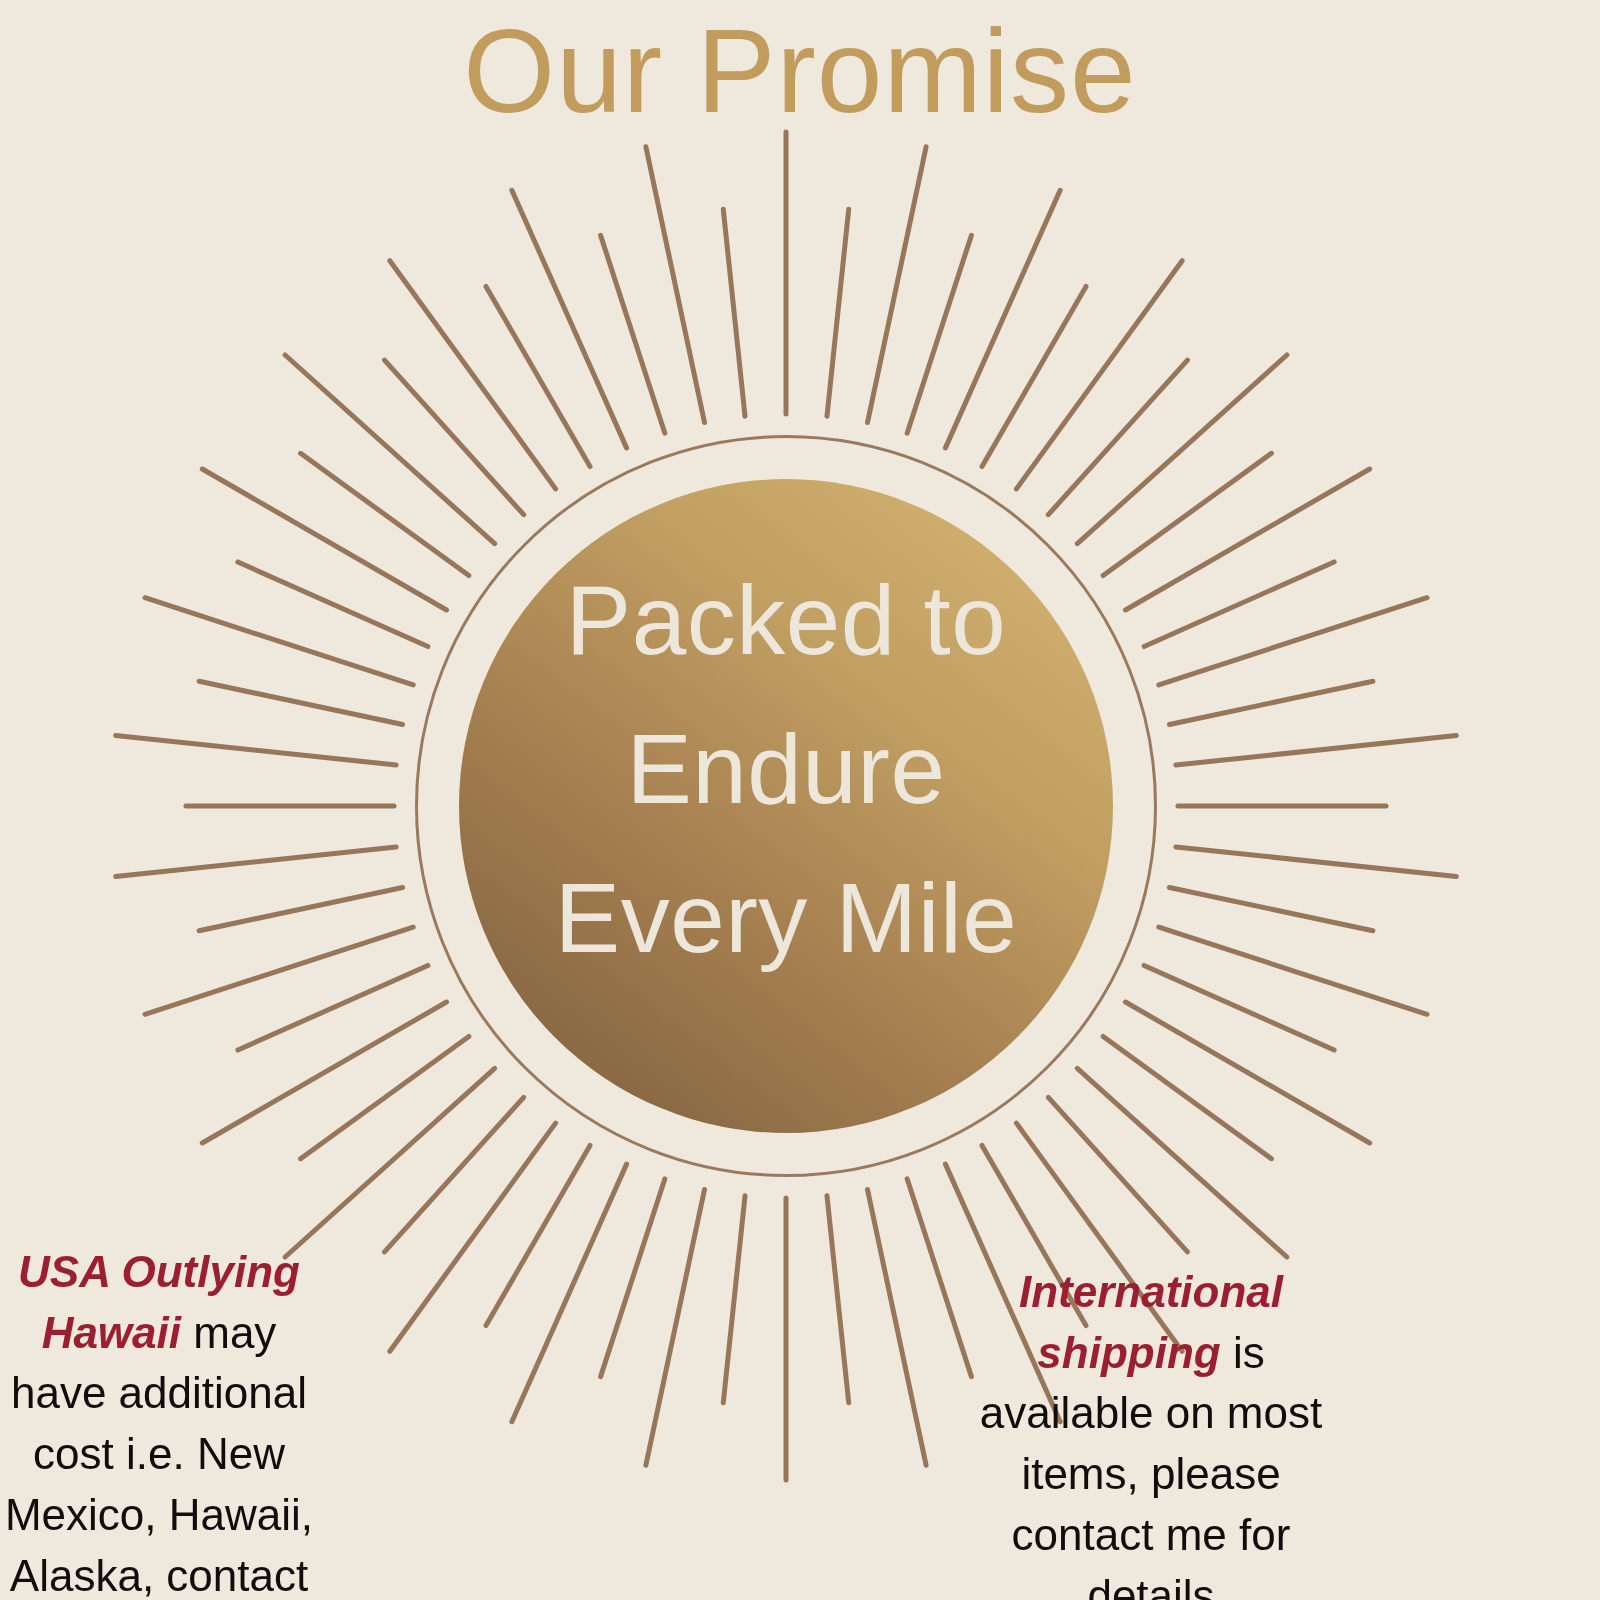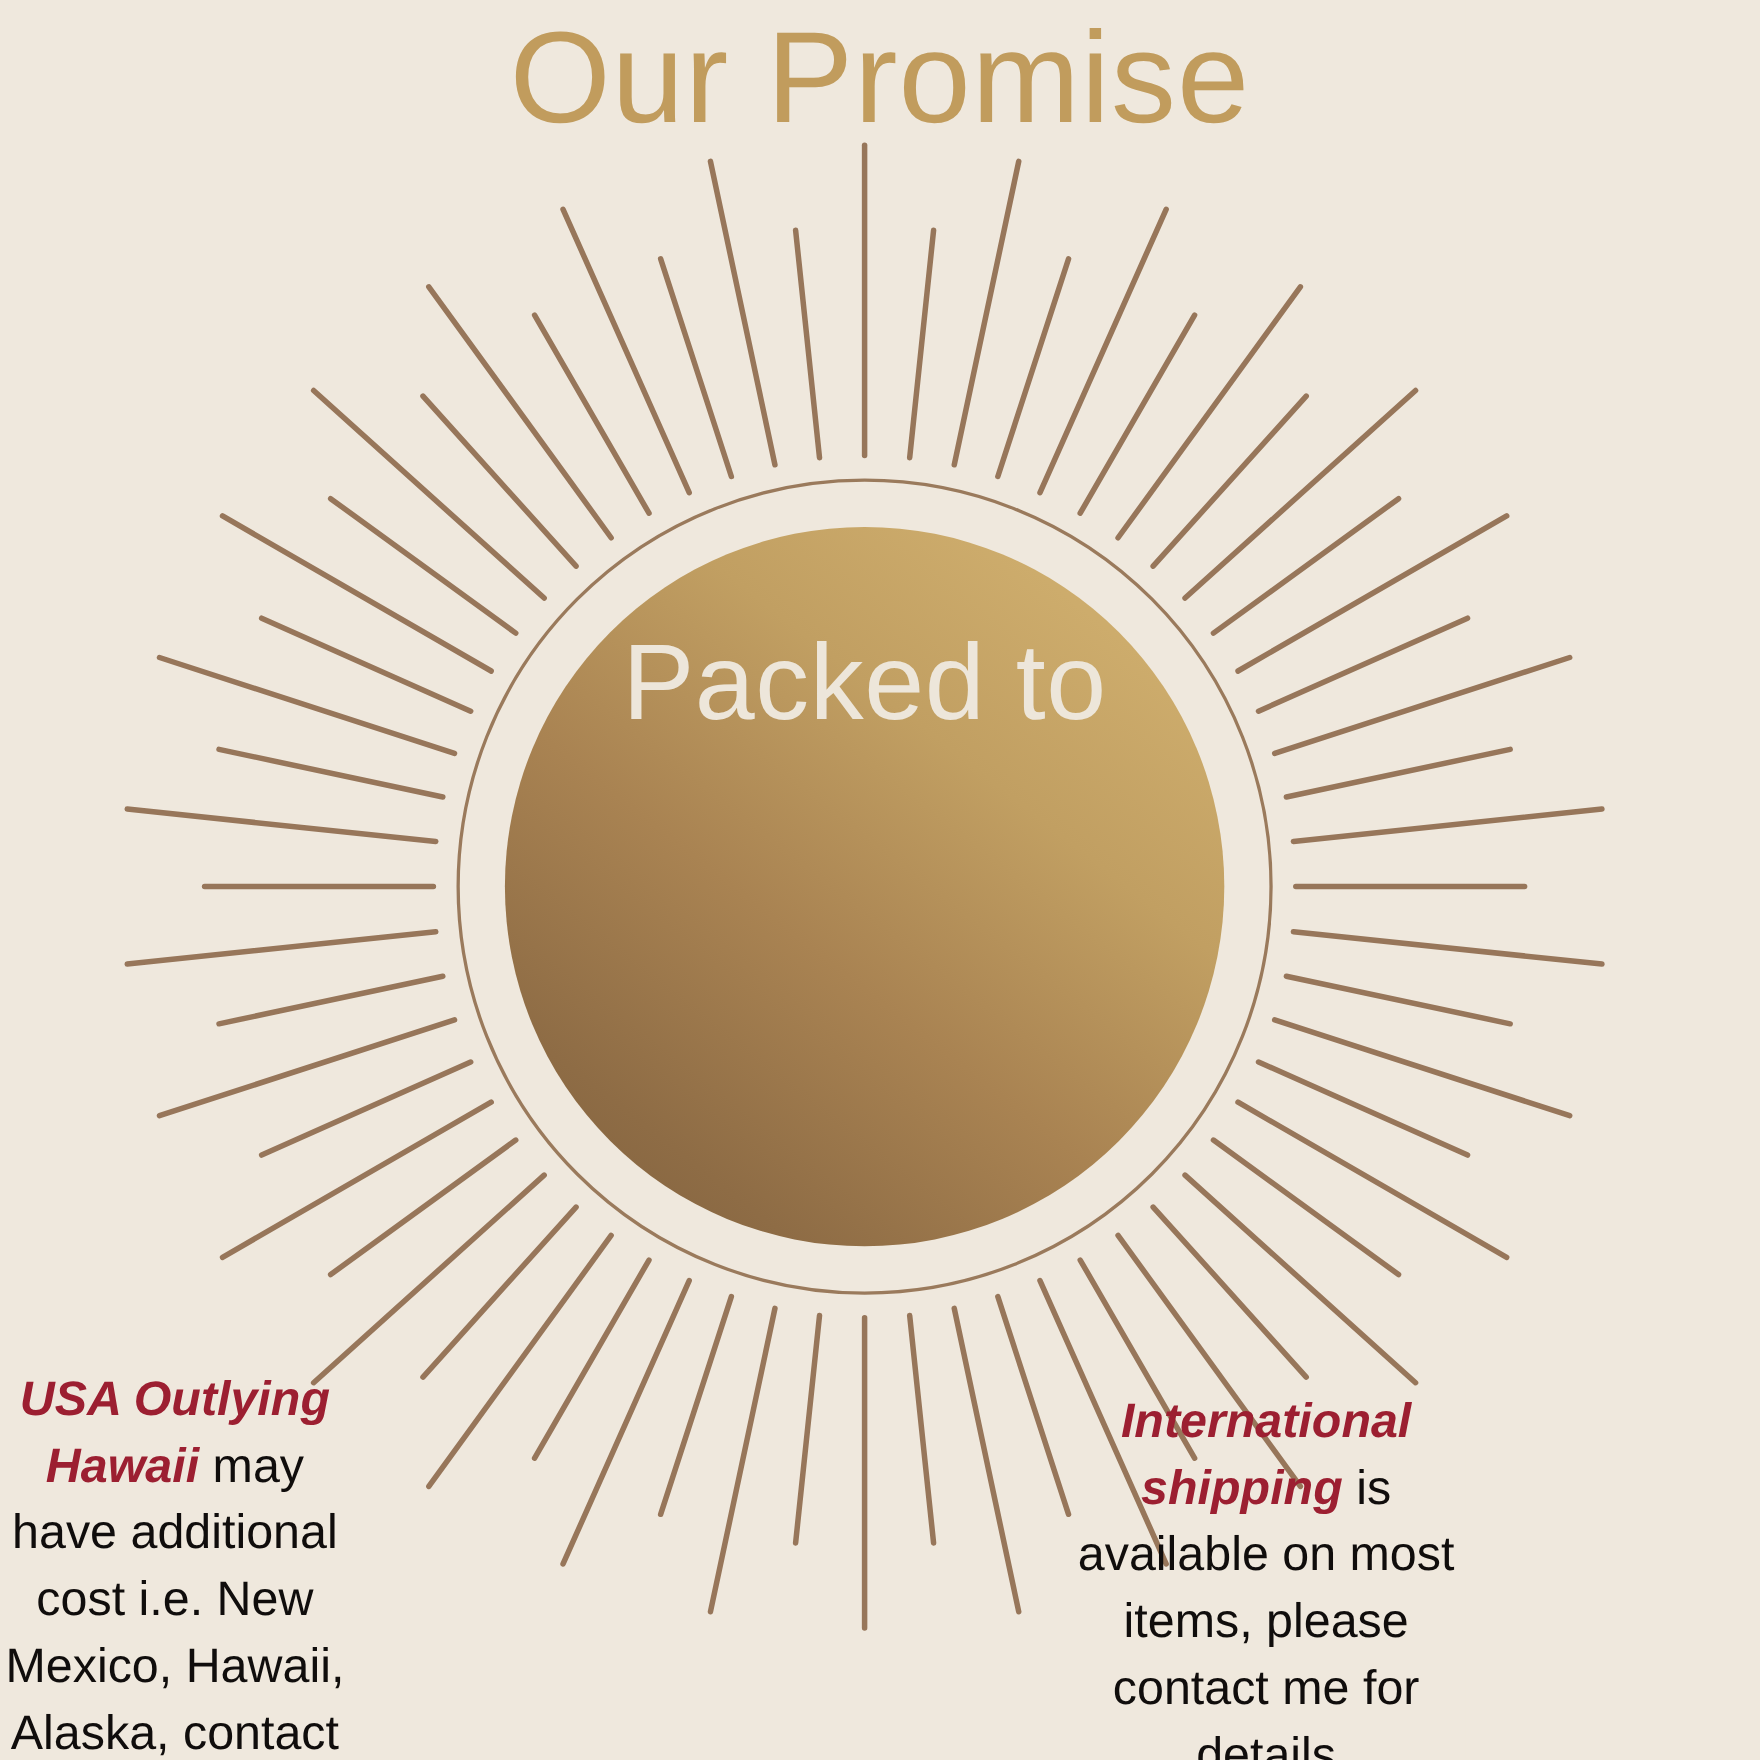--- a/index.html
+++ b/index.html
@@ -187,20 +187,22 @@
         <line x1="704.50" y1="422.57" x2="645.87" y2="146.73"></line>
         <line x1="745.02" y1="416.15" x2="723.28" y2="209.29"></line>
       </g>
   </svg>
 
   <div id="disc-wrap">
     <div id="ring"></div>
     <div id="disc"></div>
     <div id="disc-text">
       <span class="ln">Packed to</span>
+      <span class="ln">Endure</span>
+      <span class="ln">Every Mile</span>
     </div>
   </div>
 
   <div class="note" id="note-left">
     <span class="hl">USA Outlying Hawaii</span><span> may have additional cost i.e. New Mexico, Hawaii, Alaska, contact me for info.</span>
   </div>
 
   <div class="note" id="note-right">
     <span class="hl">International shipping</span><span> is available on most items, please contact me for details</span>
   </div>

